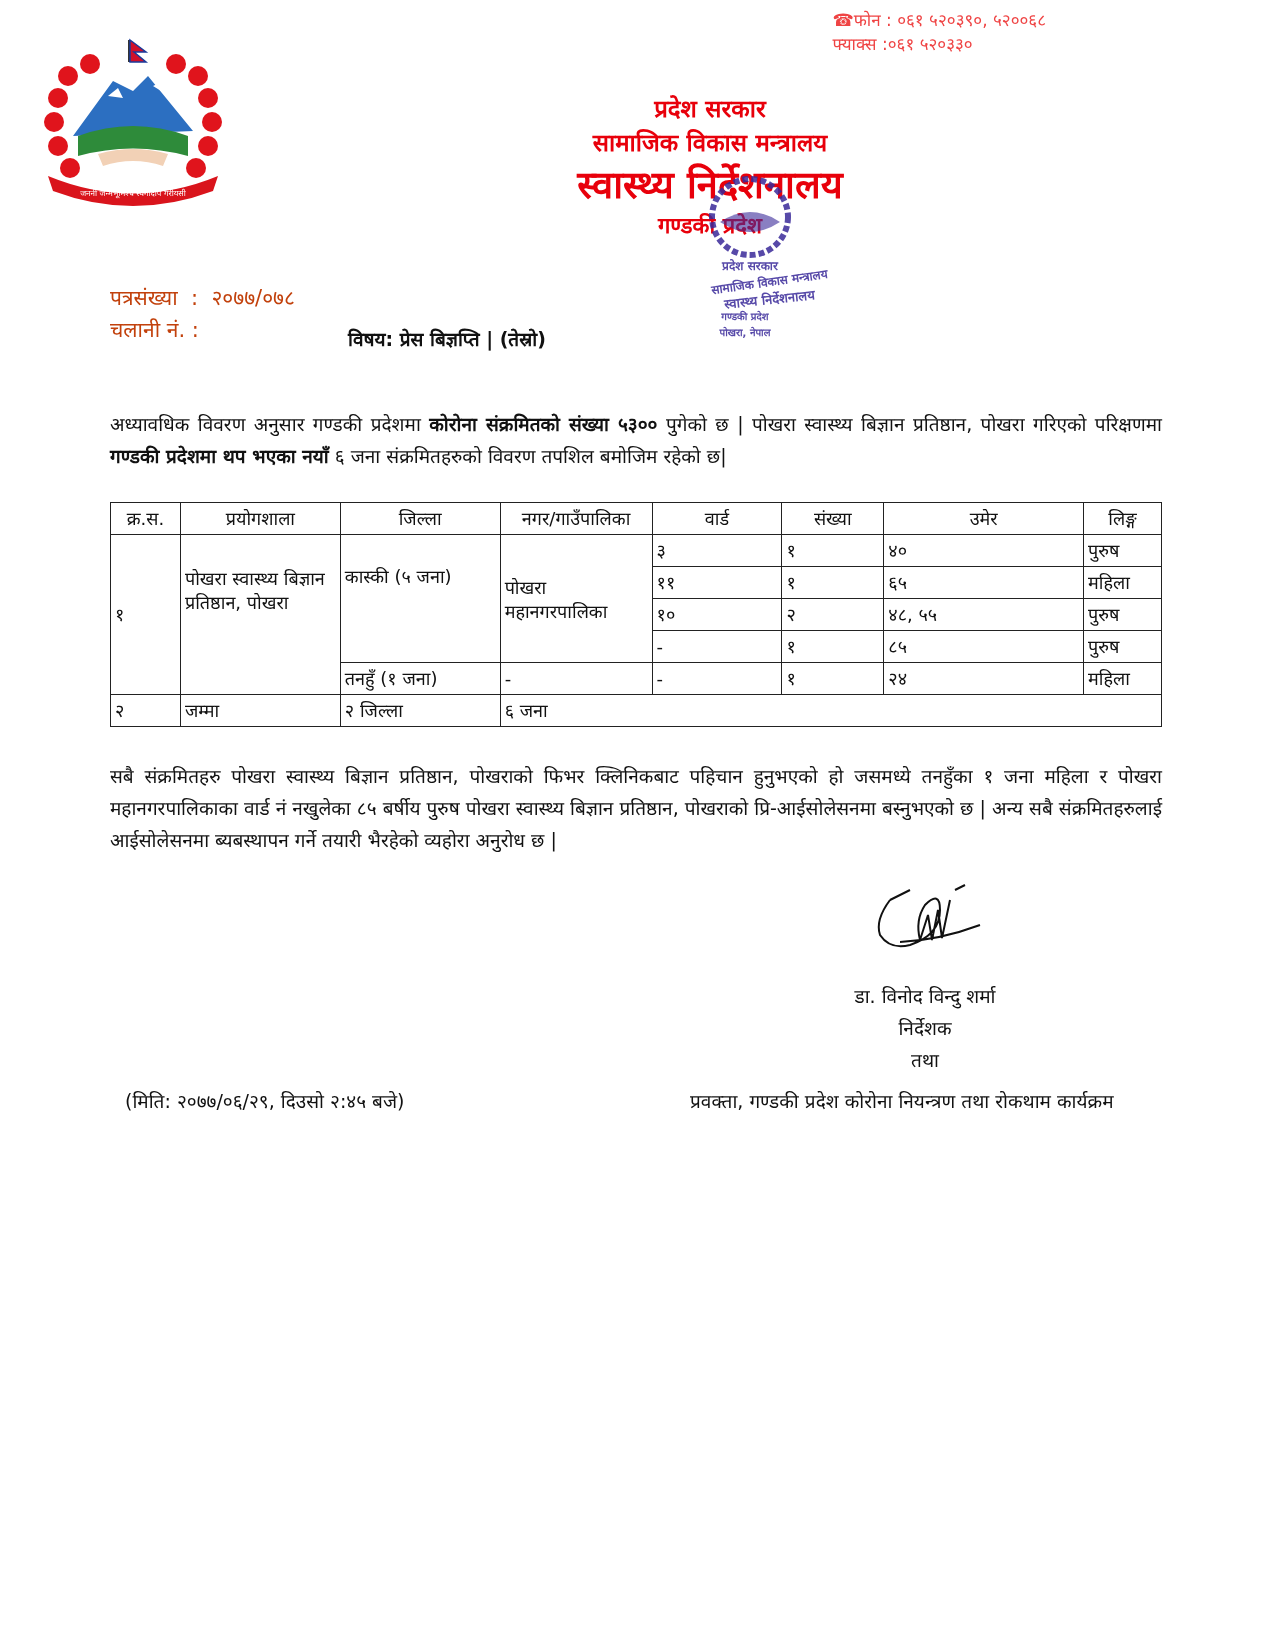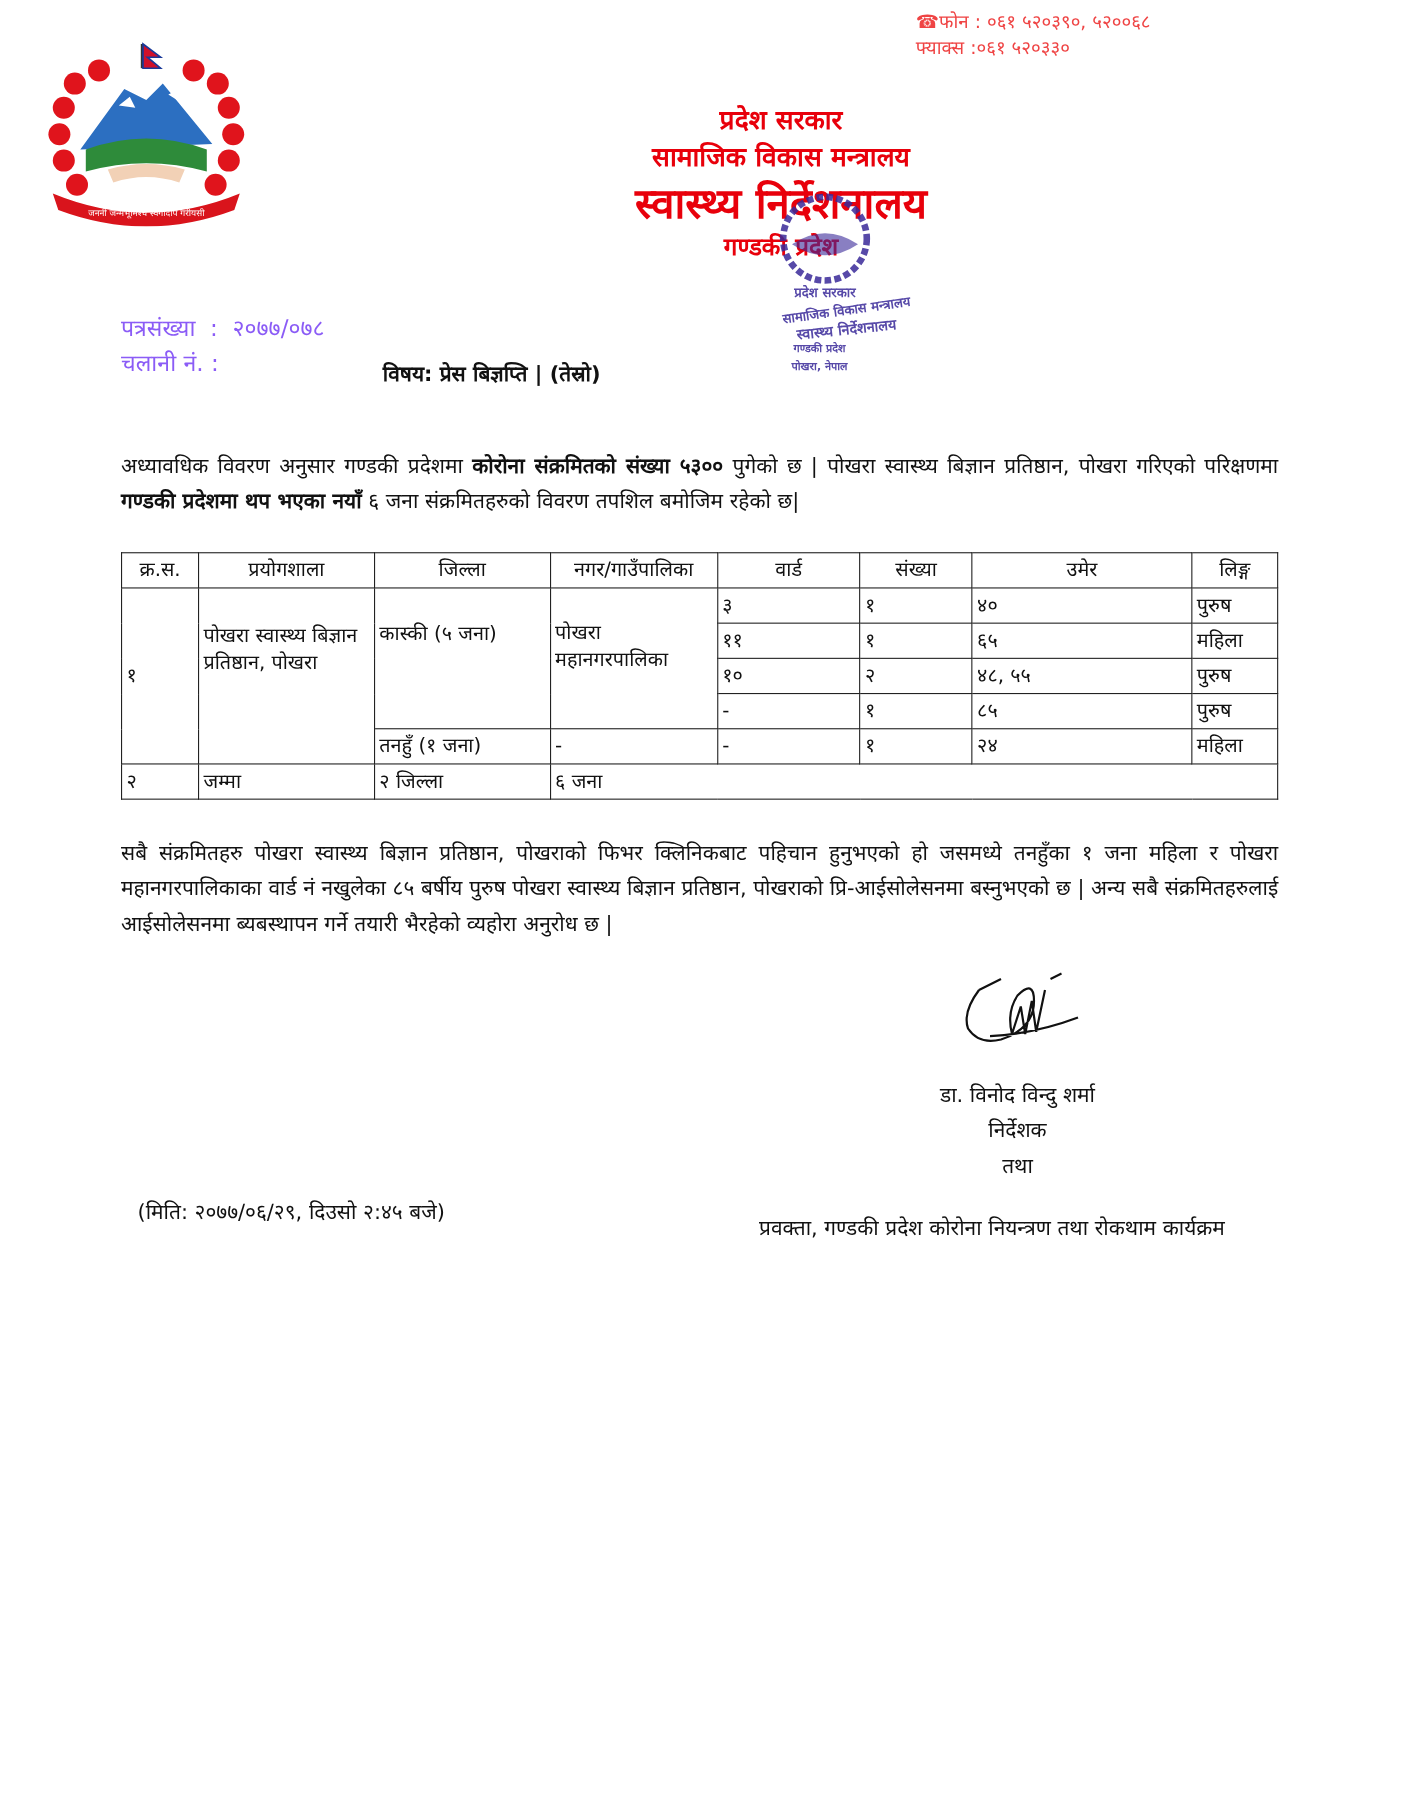--- a/index.html
+++ b/index.html
@@ -9,31 +9,31 @@
   .contact { right: 229px; top: 8px; font-size: 17px; font-weight: normal; line-height: 24px; color: #ef4444; text-align: left; }
   .contact .line { white-space: nowrap; }
   .logo { left: 38px; top: 36px; width: 190px; height: 170px; }
   .header { left: 560px; top: 92px; width: 300px; text-align: center; color: #e8000b; font-weight: bold; }
   .header .l1 { font-size: 24px; line-height: 34px; }
   .header .l2 { font-size: 24px; line-height: 34px; }
   .header .l3 { font-size: 38px; line-height: 50px; }
   .header .l4 { font-size: 22px; line-height: 32px; }
   .header .l5 { font-size: 22px; line-height: 32px; }
   .stamp { left: 690px; top: 172px; width: 160px; height: 170px; opacity: 0.85; }
-  .ref { left: 110px; top: 282px; font-size: 21px; line-height: 32px; color: #8b5cf6; }
+  .ref { left: 110px; top: 282px; font-size: 21px; line-height: 32px; color: #c2410c; }
   .subject { left: 348px; top: 326px; font-size: 19px; font-weight: bold; white-space: nowrap; }
   .para { left: 110px; width: 1052px; font-size: 19px; line-height: 32px; text-align: justify; }
   .para b { font-weight: bold; }
   .p1 { top: 408px; }
   .p2 { top: 760px; }
   table.cases { position: absolute; left: 110px; top: 502px; width: 1052px; border-collapse: collapse; font-size: 18px; }
   table.cases td, table.cases th { border: 1.5px solid #222; font-weight: normal; padding: 0 4px; height: 31px; line-height: 24px; }
   .sign-block { left: 840px; top: 980px; width: 170px; text-align: center; font-size: 19px; line-height: 32px; }
   .date { left: 125px; top: 1088px; font-size: 19px; text-align: right; }
-  .spokes { left: 690px; top: 1088px; font-size: 19px; white-space: nowrap; margin-top: 15px; }
+  .spokes { left: 690px; top: 1088px; font-size: 19px; white-space: nowrap; }
   .signature { left: 870px; top: 880px; width: 120px; height: 85px; }
 </style>
 </head>
 <body>
 
 <div class="abs contact">
   <div class="line">
     <span>☎</span><span>फोन : ०६१ ५२०३९०, ५२००६८</span>
   </div>
   <div class="line">फ्याक्स :०६१ ५२०३३०</div>
@@ -119,21 +119,21 @@
     <th>नगर/गाउँपालिका</th>
     <th>वार्ड</th>
     <th>संख्या</th>
     <th>उमेर</th>
     <th>लिङ्ग</th>
   </tr>
   <tr>
     <td rowspan="5">१</td>
     <td rowspan="5" style="vertical-align:top;padding-top:32px;">पोखरा स्वास्थ्य बिज्ञान प्रतिष्ठान, पोखरा</td>
     <td rowspan="4" style="vertical-align:top;padding-top:30px;">कास्की (५ जना)</td>
-    <td rowspan="4" style="vertical-align:top;padding-top:29px;">पोखरा महानगरपालिका</td>
+    <td rowspan="4" style="vertical-align:top;padding-top:41px;">पोखरा महानगरपालिका</td>
     <td>३</td>
     <td>१</td>
     <td>४०</td>
     <td>पुरुष</td>
   </tr>
   <tr>
     <td>११</td>
     <td>१</td>
     <td>६५</td>
     <td>महिला</td>

